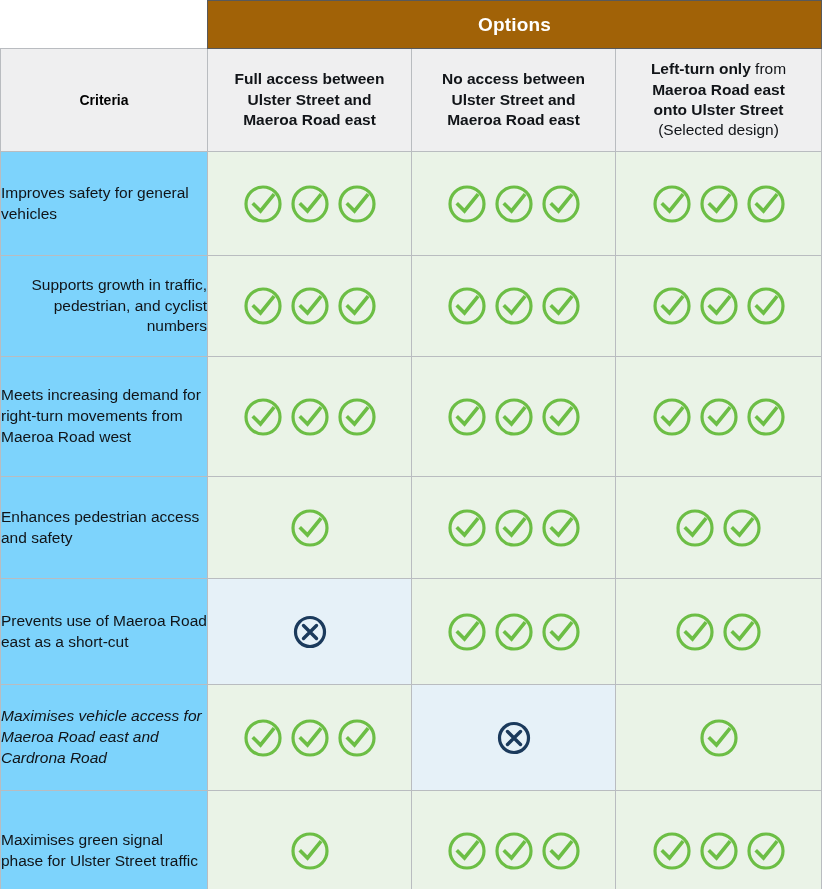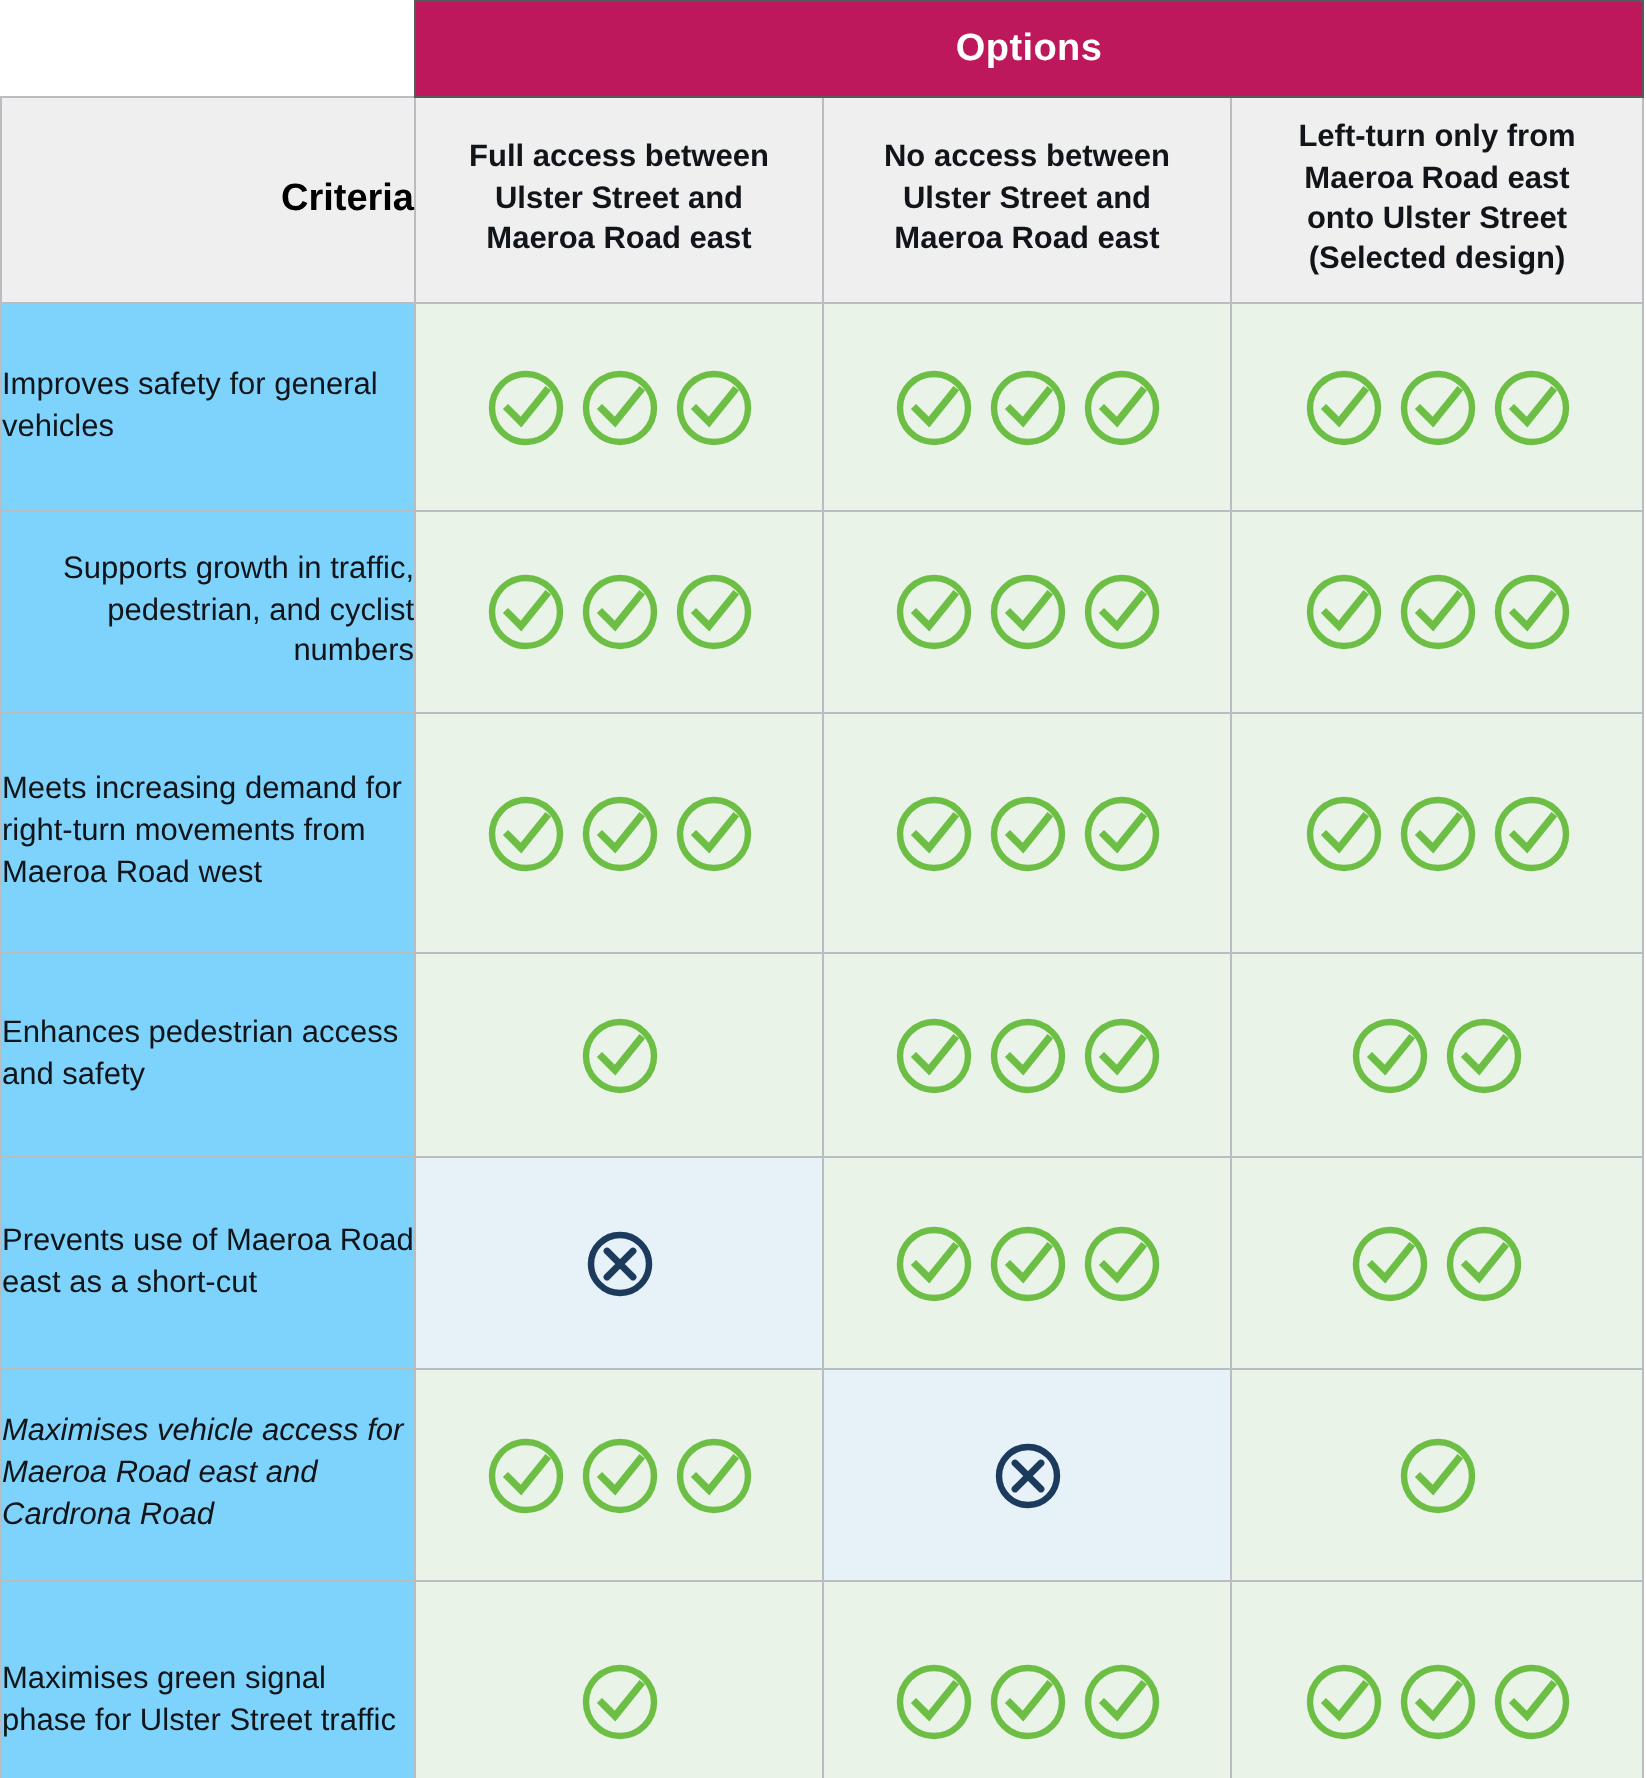--- a/index.html
+++ b/index.html
@@ -34,21 +34,21 @@
   col.c-criteria { width: 207px; }
   col.c-opt { width: 204px; }
   col.c-opt-last { width: 206px; }
 
   
   .banner-blank {
     border: none !important;
     background: transparent;
   }
   .banner {
-    background: #be185d;
+    background: #a16207;
     color: #ffffff;
     text-align: center;
     font-size: 19px;
     font-weight: bold;
     height: 47px;
     letter-spacing: 0.2px;
     border-color: #58595b !important;
   }
   
   .hdr {
@@ -56,28 +56,28 @@
     height: 103px;
     text-align: center;
     font-size: 15.5px;
     color: #111418;
     line-height: 1.32;
     padding: 6px 10px;
     box-sizing: border-box;
   }
   .hdr-criteria {
     background: #efeff0;
-    text-align: right;
-    font-size: 19px;
+    text-align: center;
+    font-size: 14px;
     font-weight: bold;
     color: #000000;
     padding-left: 16px;
     vertical-align: middle;
   }
-  .hdr b { font-weight: bold; }
+  .hdr b { font-weight: normal; }
 
   
   td.crit {
     background: #7dd3fc;
     text-align: left;
     font-size: 15.5px;
     line-height: 1.35;
     color: #111418;
     padding: 10px 12px 10px 16px;
     box-sizing: border-box;

